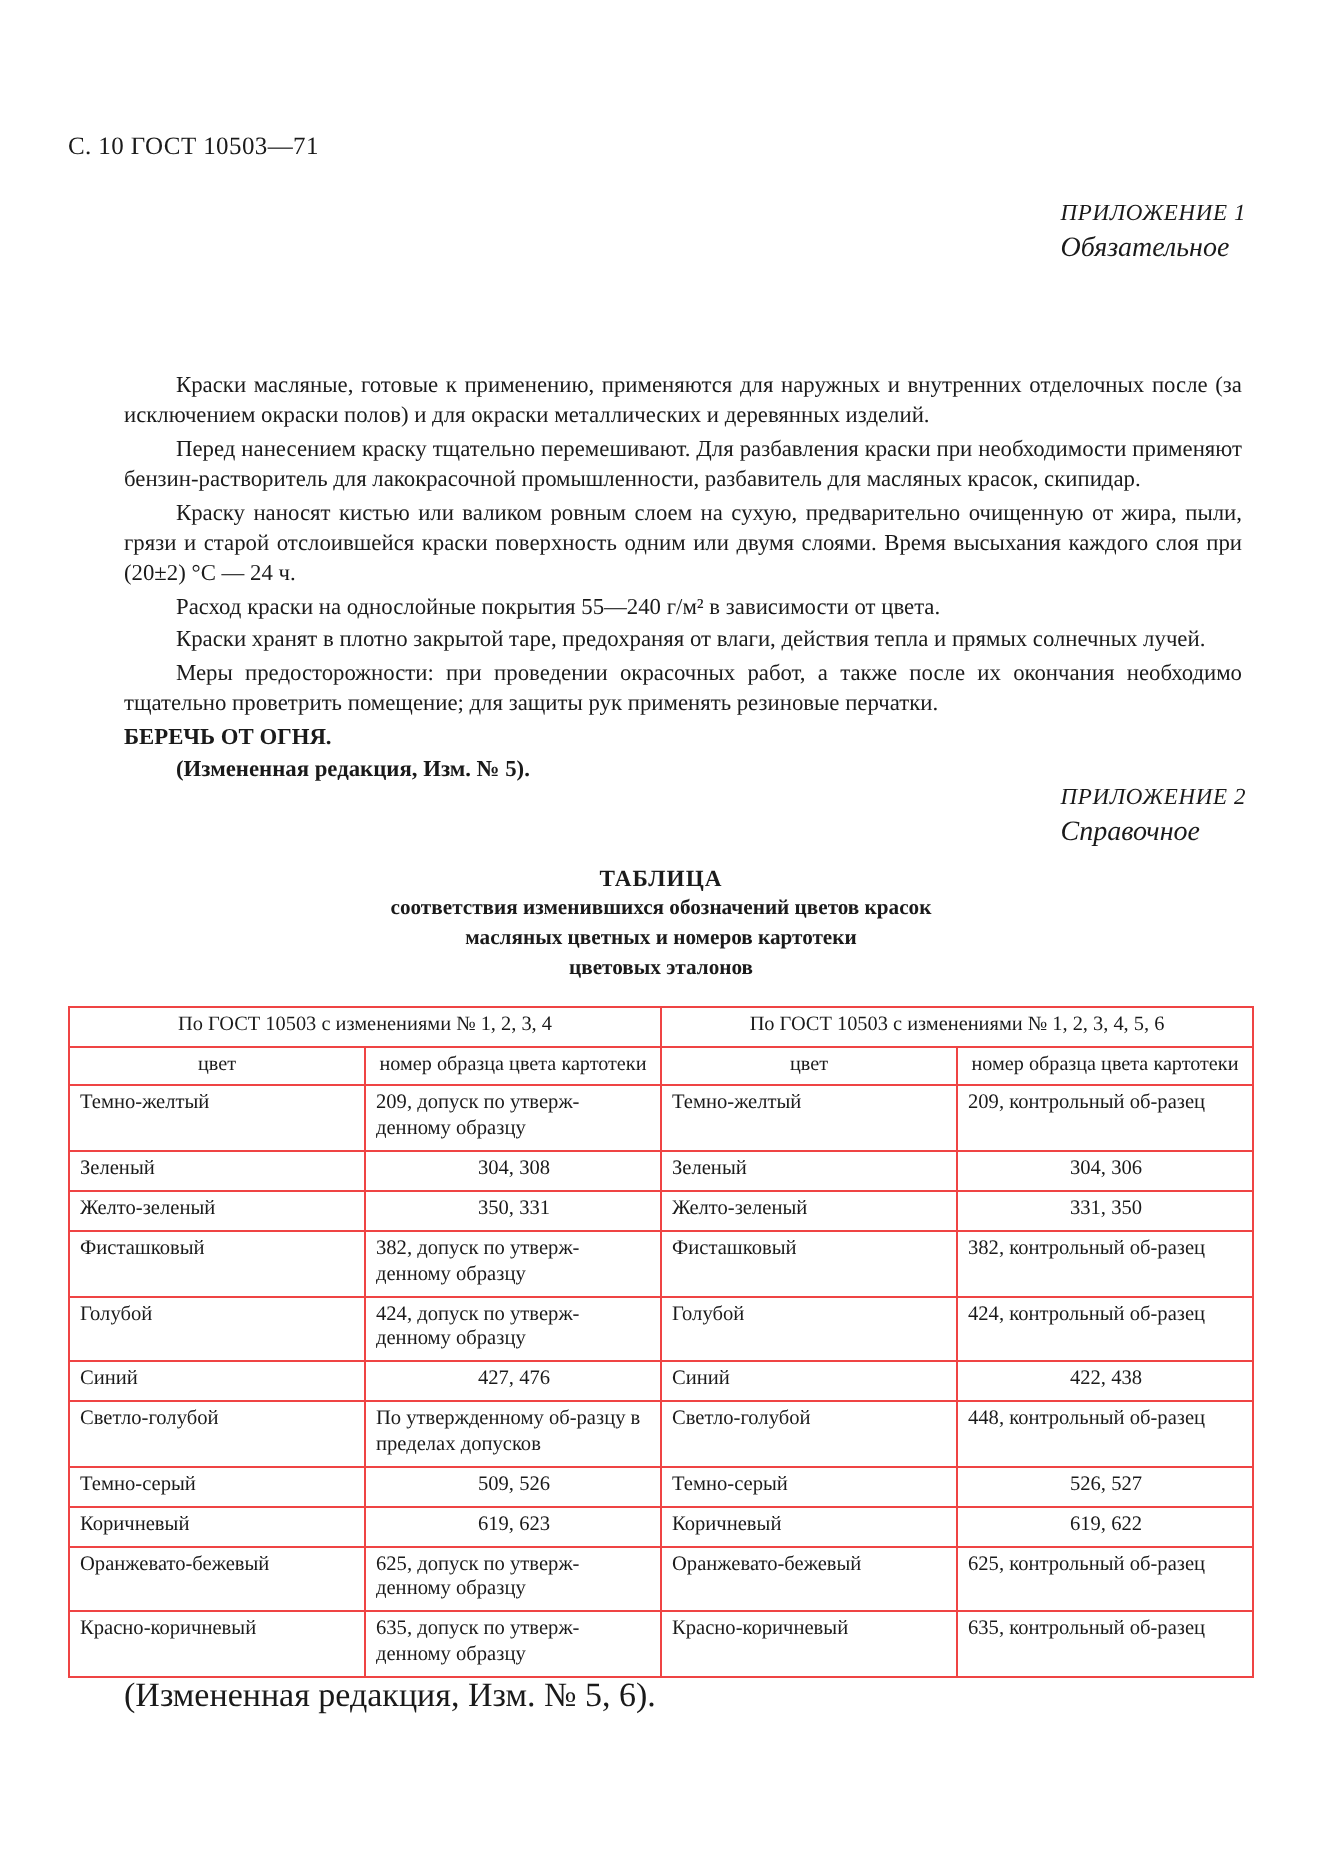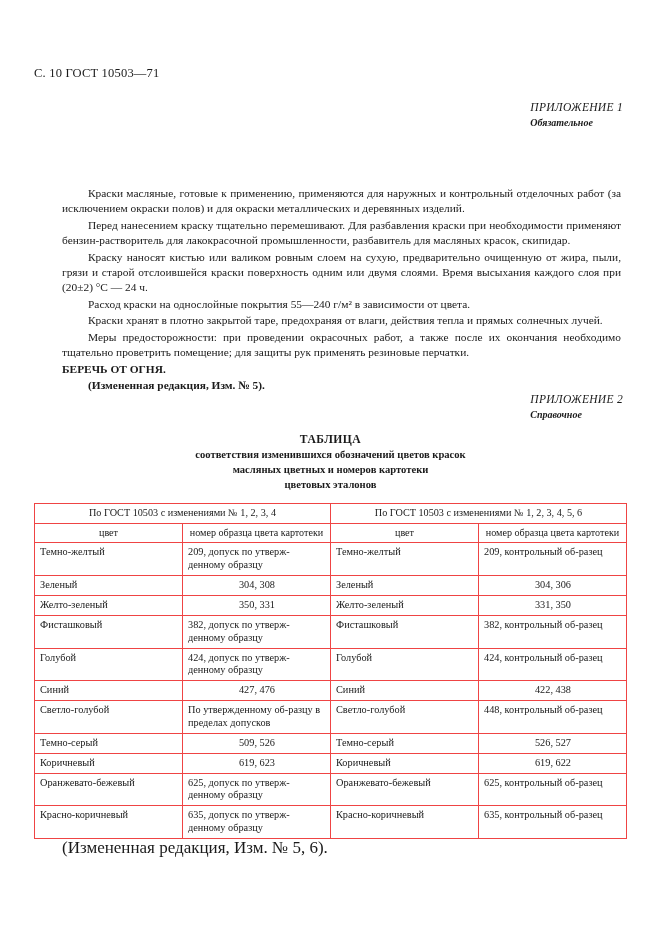--- a/index.html
+++ b/index.html
@@ -38,22 +38,21 @@
     line-height: 1.35;
   }
   .appendix-1 { top: 100px; }
   .appendix-2 { top: 392px; }
   .appendix-title {
     font-style: italic;
     letter-spacing: 0.3px;
   }
   .appendix-sub {
     font-style: italic;
-    font-size: 10px;
-    font-weight: bold;
+    font-size: 14px;
   }
   .doc-title {
     position: absolute;
     top: 144px;
     left: 34px;
     right: 34px;
     text-align: center;
     font-weight: bold;
     font-size: 11.6px;
     line-height: 1.35;
@@ -155,21 +154,21 @@
 
   <div class="page-header">С. 10 ГОСТ 10503—71</div>
 
   <div class="appendix-block appendix-1">
     <div class="appendix-title">ПРИЛОЖЕНИЕ 1</div>
     <div class="appendix-sub">Обязательное</div>
   </div>
 
 
   <div class="body-text">
-    <p>Краски масляные, готовые к применению, применяются для наружных и контрольный отделочных работ (за исключением окраски полов) и для окраски металлических и деревянных изделий.</p>
+    <p>Краски масляные, готовые к применению, применяются для наружных и внутренних отделочных после (за исключением окраски полов) и для окраски металлических и деревянных изделий.</p>
     <p>Перед нанесением краску тщательно перемешивают. Для разбавления краски при необходимости применяют бензин-растворитель для лакокрасочной промышленности, разбавитель для масляных красок, скипидар.</p>
     <p>Краску наносят кистью или валиком ровным слоем на сухую, предварительно очищенную от жира, пыли, грязи и старой отслоившейся краски поверхность одним или двумя слоями. Время высыхания каждого слоя при (20±2) °С — 24 ч.</p>
     <p>Расход краски на однослойные покрытия 55—240 г/м² в зависимости от цвета.</p>
     <p>Краски хранят в плотно закрытой таре, предохраняя от влаги, действия тепла и прямых солнечных лучей.</p>
     <p>Меры предосторожности: при проведении окрасочных работ, а также после их окончания необходимо тщательно проветрить помещение; для защиты рук применять резиновые перчатки.</p>
     <p class="no-indent bold">БЕРЕЧЬ ОТ ОГНЯ.</p>
     <p class="bold">(Измененная редакция, Изм. № 5).</p>
   </div>
 
   <div class="appendix-block appendix-2">

